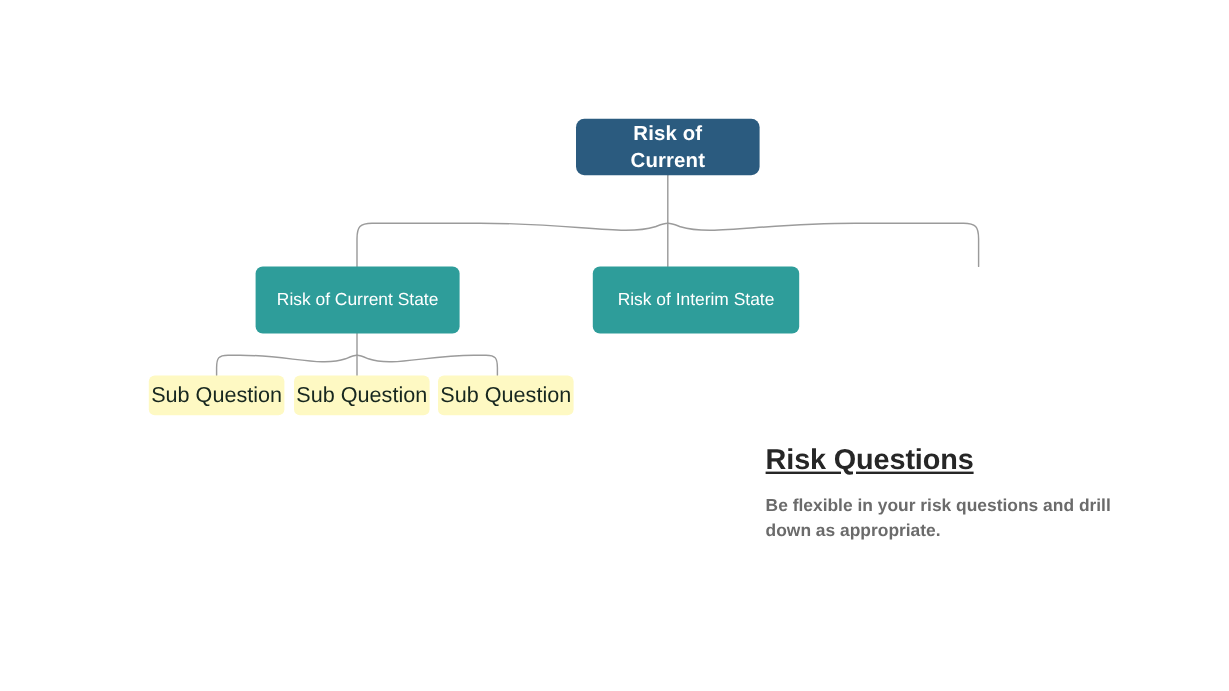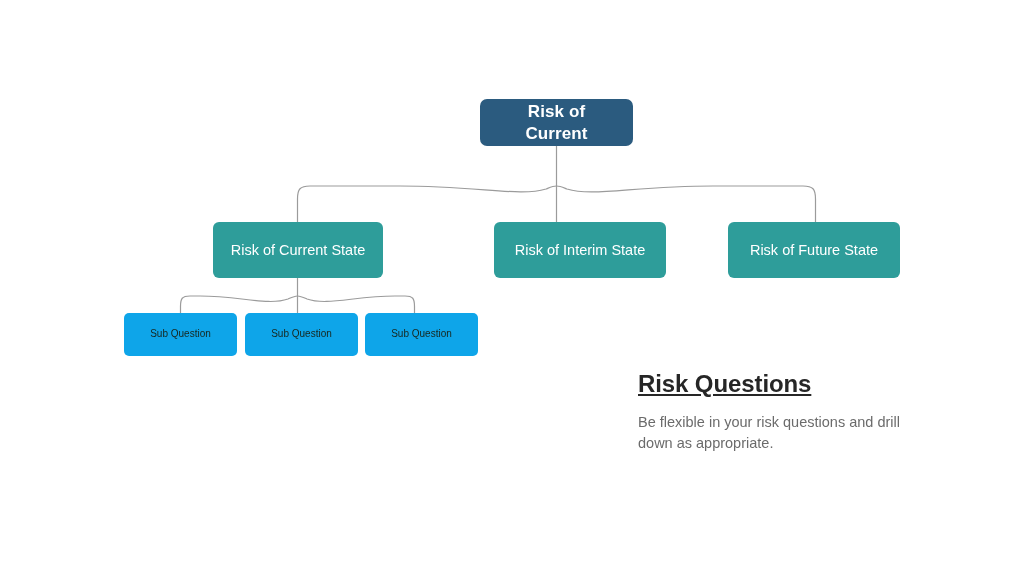--- a/index.html
+++ b/index.html
@@ -69,24 +69,24 @@
     font-size: 14.5px;
     font-weight: normal;
     border-radius: 6px;
   }
   .tier2-a { left: 213px; width: 170px; }
   .tier2-b { left: 470px; width: 172px; margin-left: 24px; }
   .tier2-c { left: 728px; width: 172px; }
 
   .node-tier3 {
     top: 313px;
-    height: 43px;
-    background: #0ea5e9;
+    height: 33px;
+    background: #fef9c3;
     color: #17271f;
-    font-size: 10px;
+    font-size: 18px;
     font-weight: normal;
     border-radius: 5px;
   }
   .tier3-a { left: 124px; width: 113px; }
   .tier3-b { left: 245px; width: 113px; }
   .tier3-c { left: 365px; width: 113px; }
 
   
   #caption {
     position: absolute;
@@ -100,21 +100,21 @@
     font-weight: bold;
     color: #262626;
     letter-spacing: -0.1px;
     text-decoration: underline;
   }
   #caption p {
     margin: 0;
     font-size: 14.5px;
     line-height: 1.45;
     color: #6b6b6b;
-    font-weight: normal;
+    font-weight: bold;
   }
 </style>
 </head>
 <body>
 
 <div id="slide">
 
   <svg id="connectors" viewBox="0 0 1024 576" width="1024" height="576">
 
     <path d="M 556.5 146 L 556.5 222"></path>
@@ -136,23 +136,20 @@
       <span>Current</span>
     </span>
   </div>
 
   <div class="node node-tier2 tier2-a">
     <span>Risk of Current State</span>
   </div>
   <div class="node node-tier2 tier2-b">
     <span>Risk of Interim State</span>
   </div>
-  <div class="node node-tier2 tier2-c">
-    <span>Risk of Future State</span>
-  </div>
 
   <div class="node node-tier3 tier3-a">
     <span>Sub Question</span>
   </div>
   <div class="node node-tier3 tier3-b">
     <span>Sub Question</span>
   </div>
   <div class="node node-tier3 tier3-c">
     <span>Sub Question</span>
   </div>

